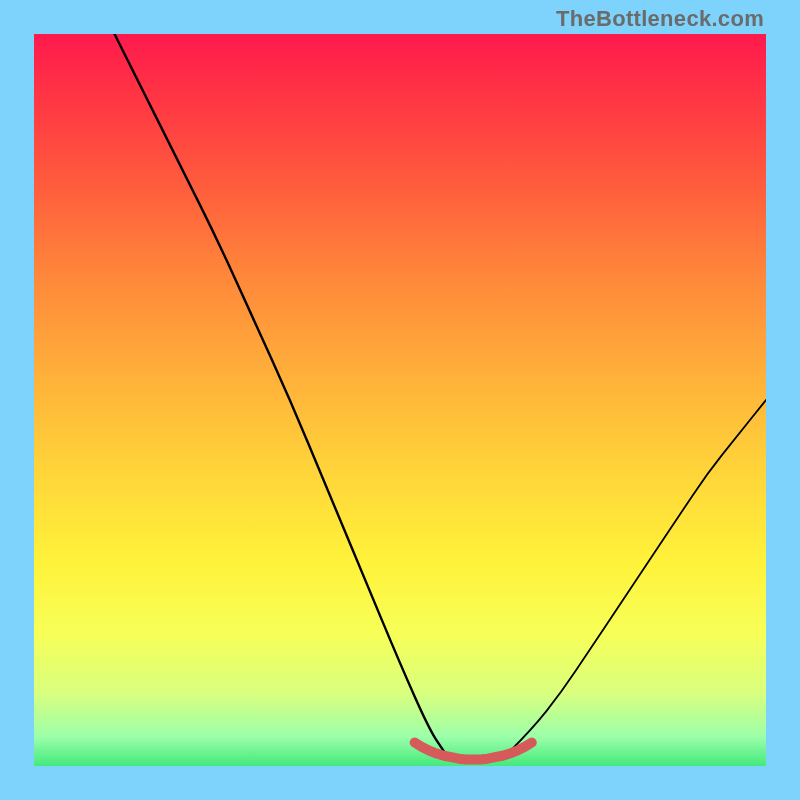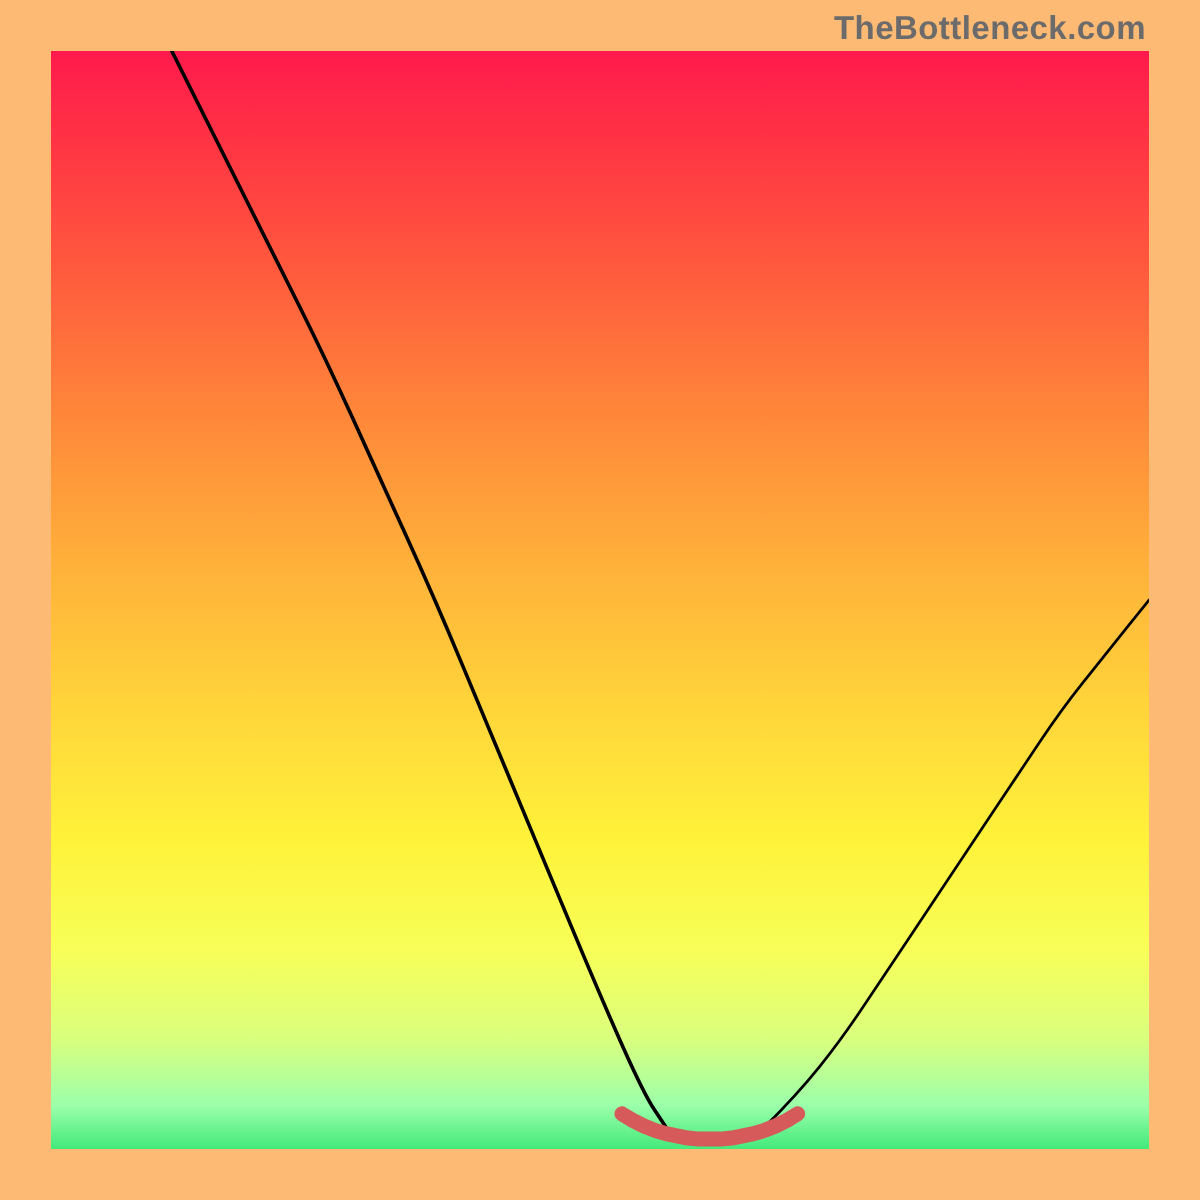--- a/index.html
+++ b/index.html
@@ -9,21 +9,21 @@
     height: 800px;
     background: #000000;
     overflow: hidden;
   }
   .frame {
     position: absolute;
     left: 0;
     top: 0;
     width: 800px;
     height: 800px;
-    background: #fdba74;
+    background: #7dd3fc;
   }
   .plot-area {
     position: absolute;
     left: 34px;
     top: 34px;
     width: 732px;
     height: 732px;
     background: linear-gradient(to bottom,
       #ff1a4d 0%,
       #ff3344 8%,

